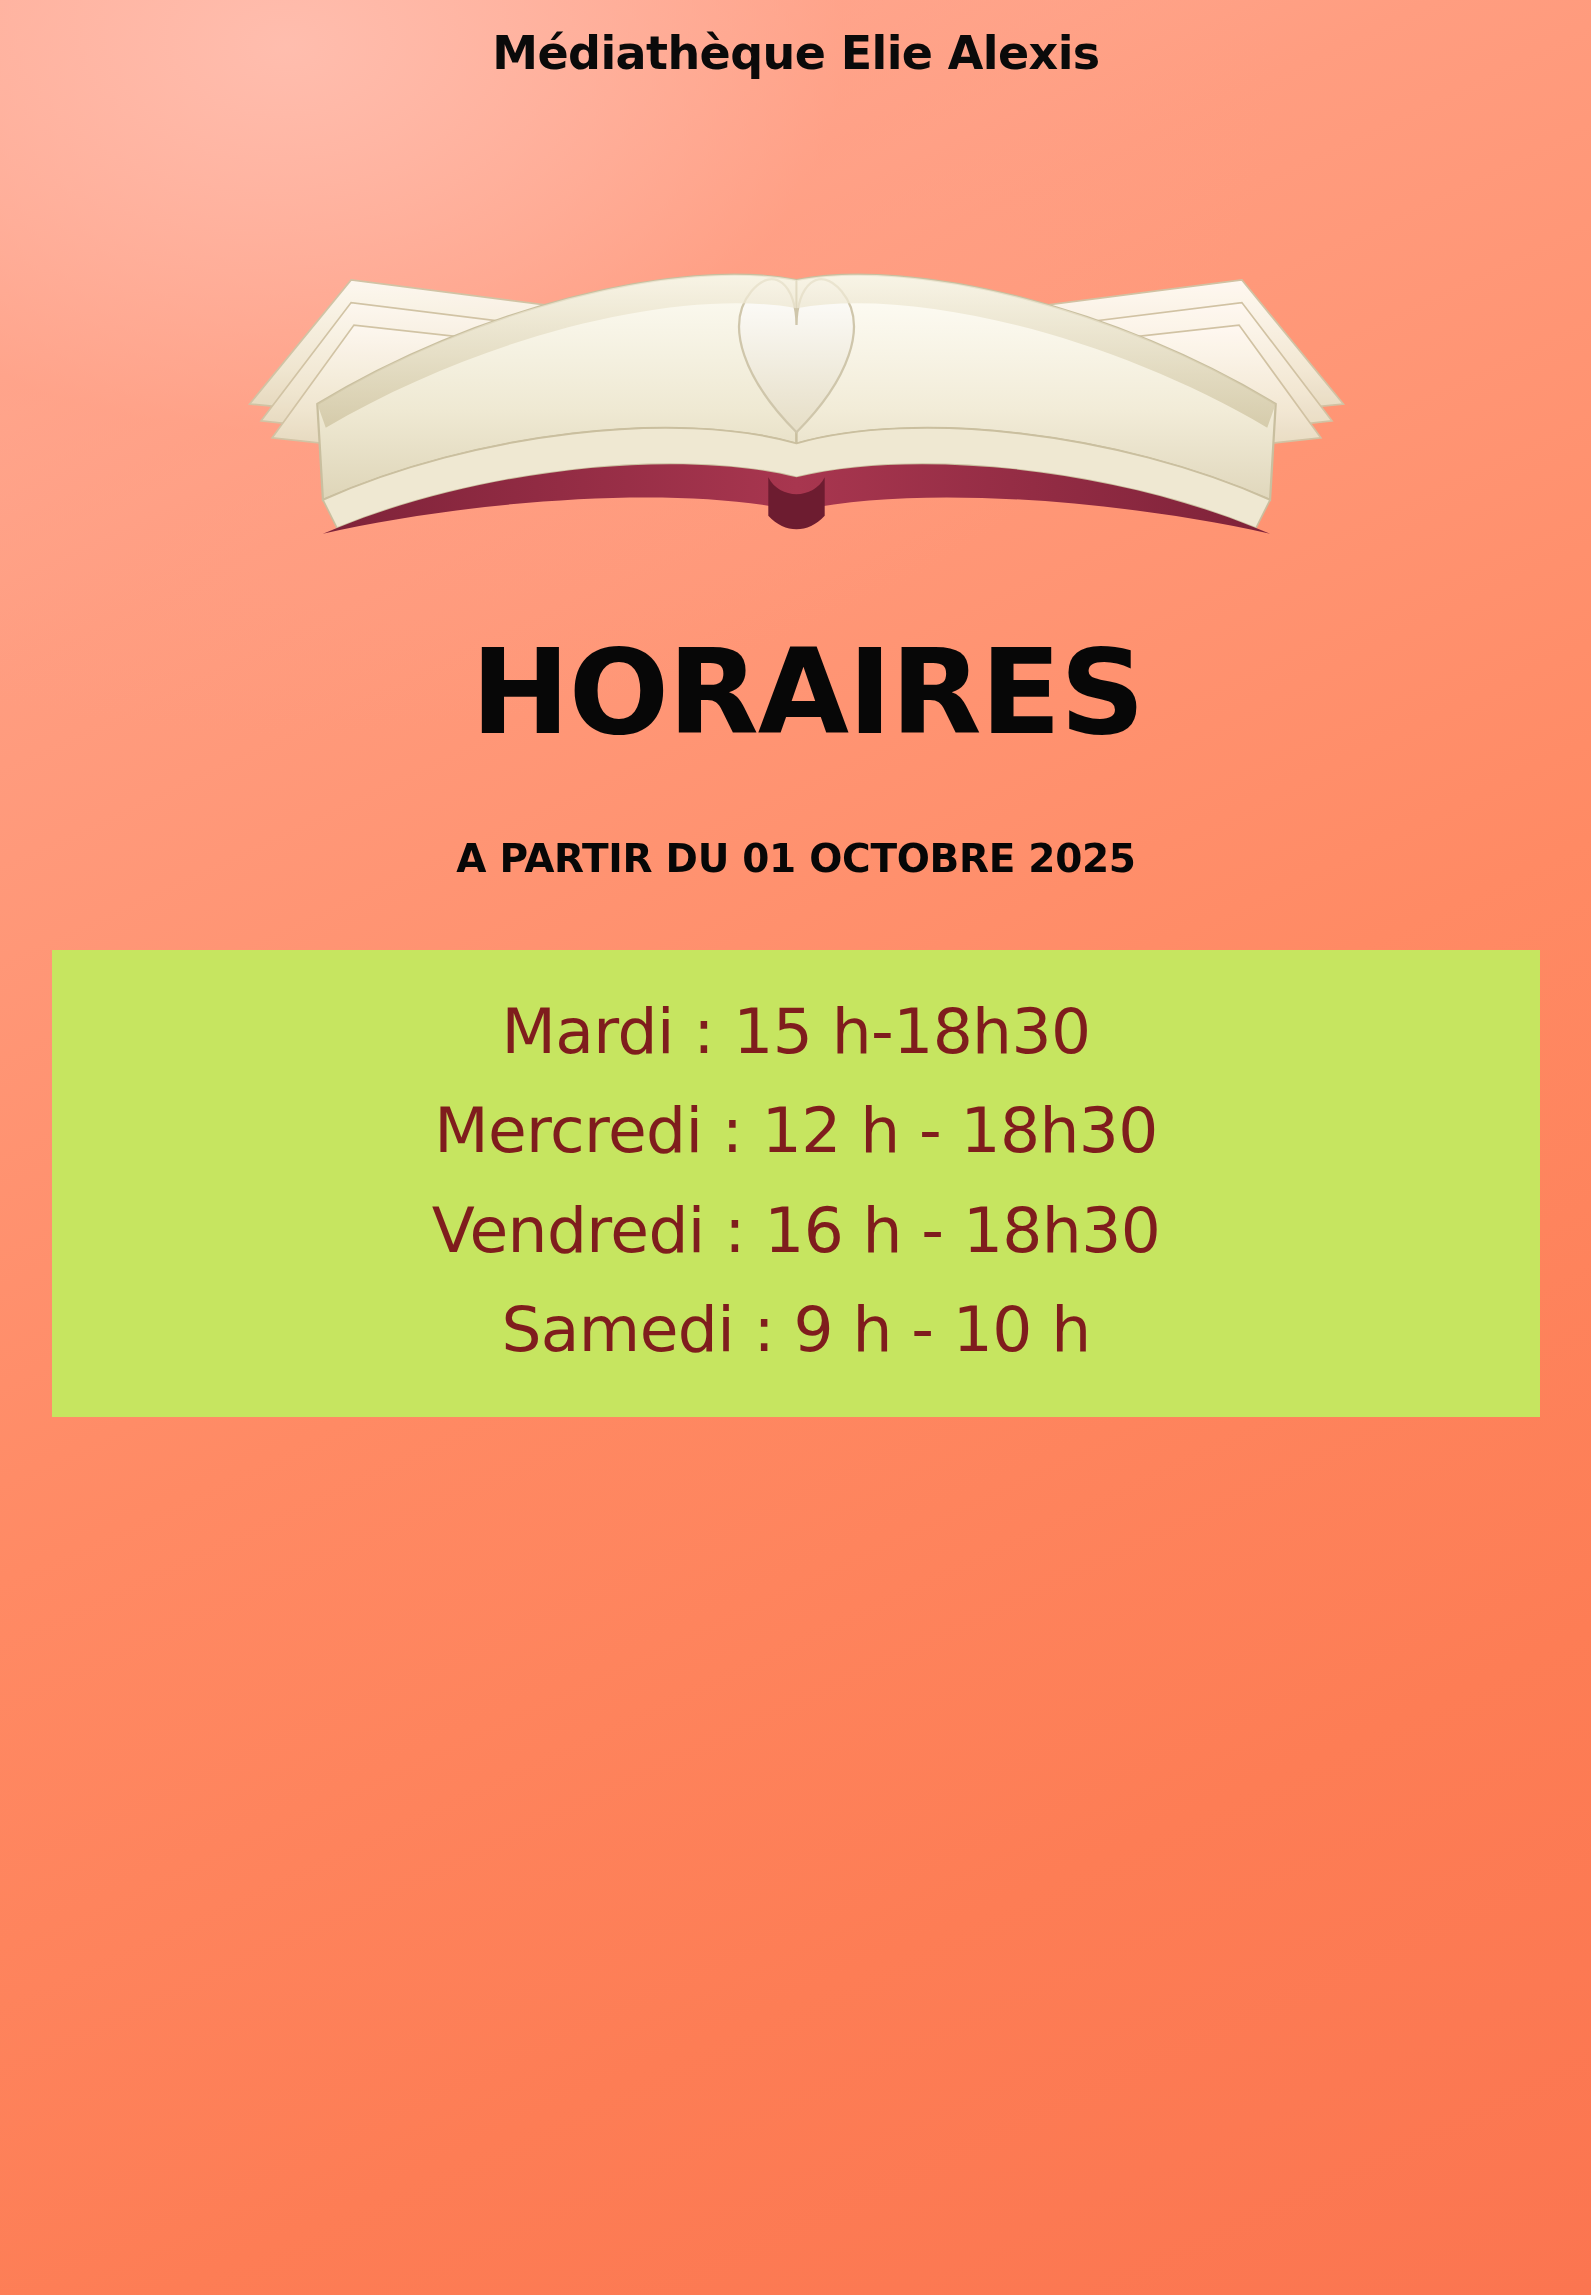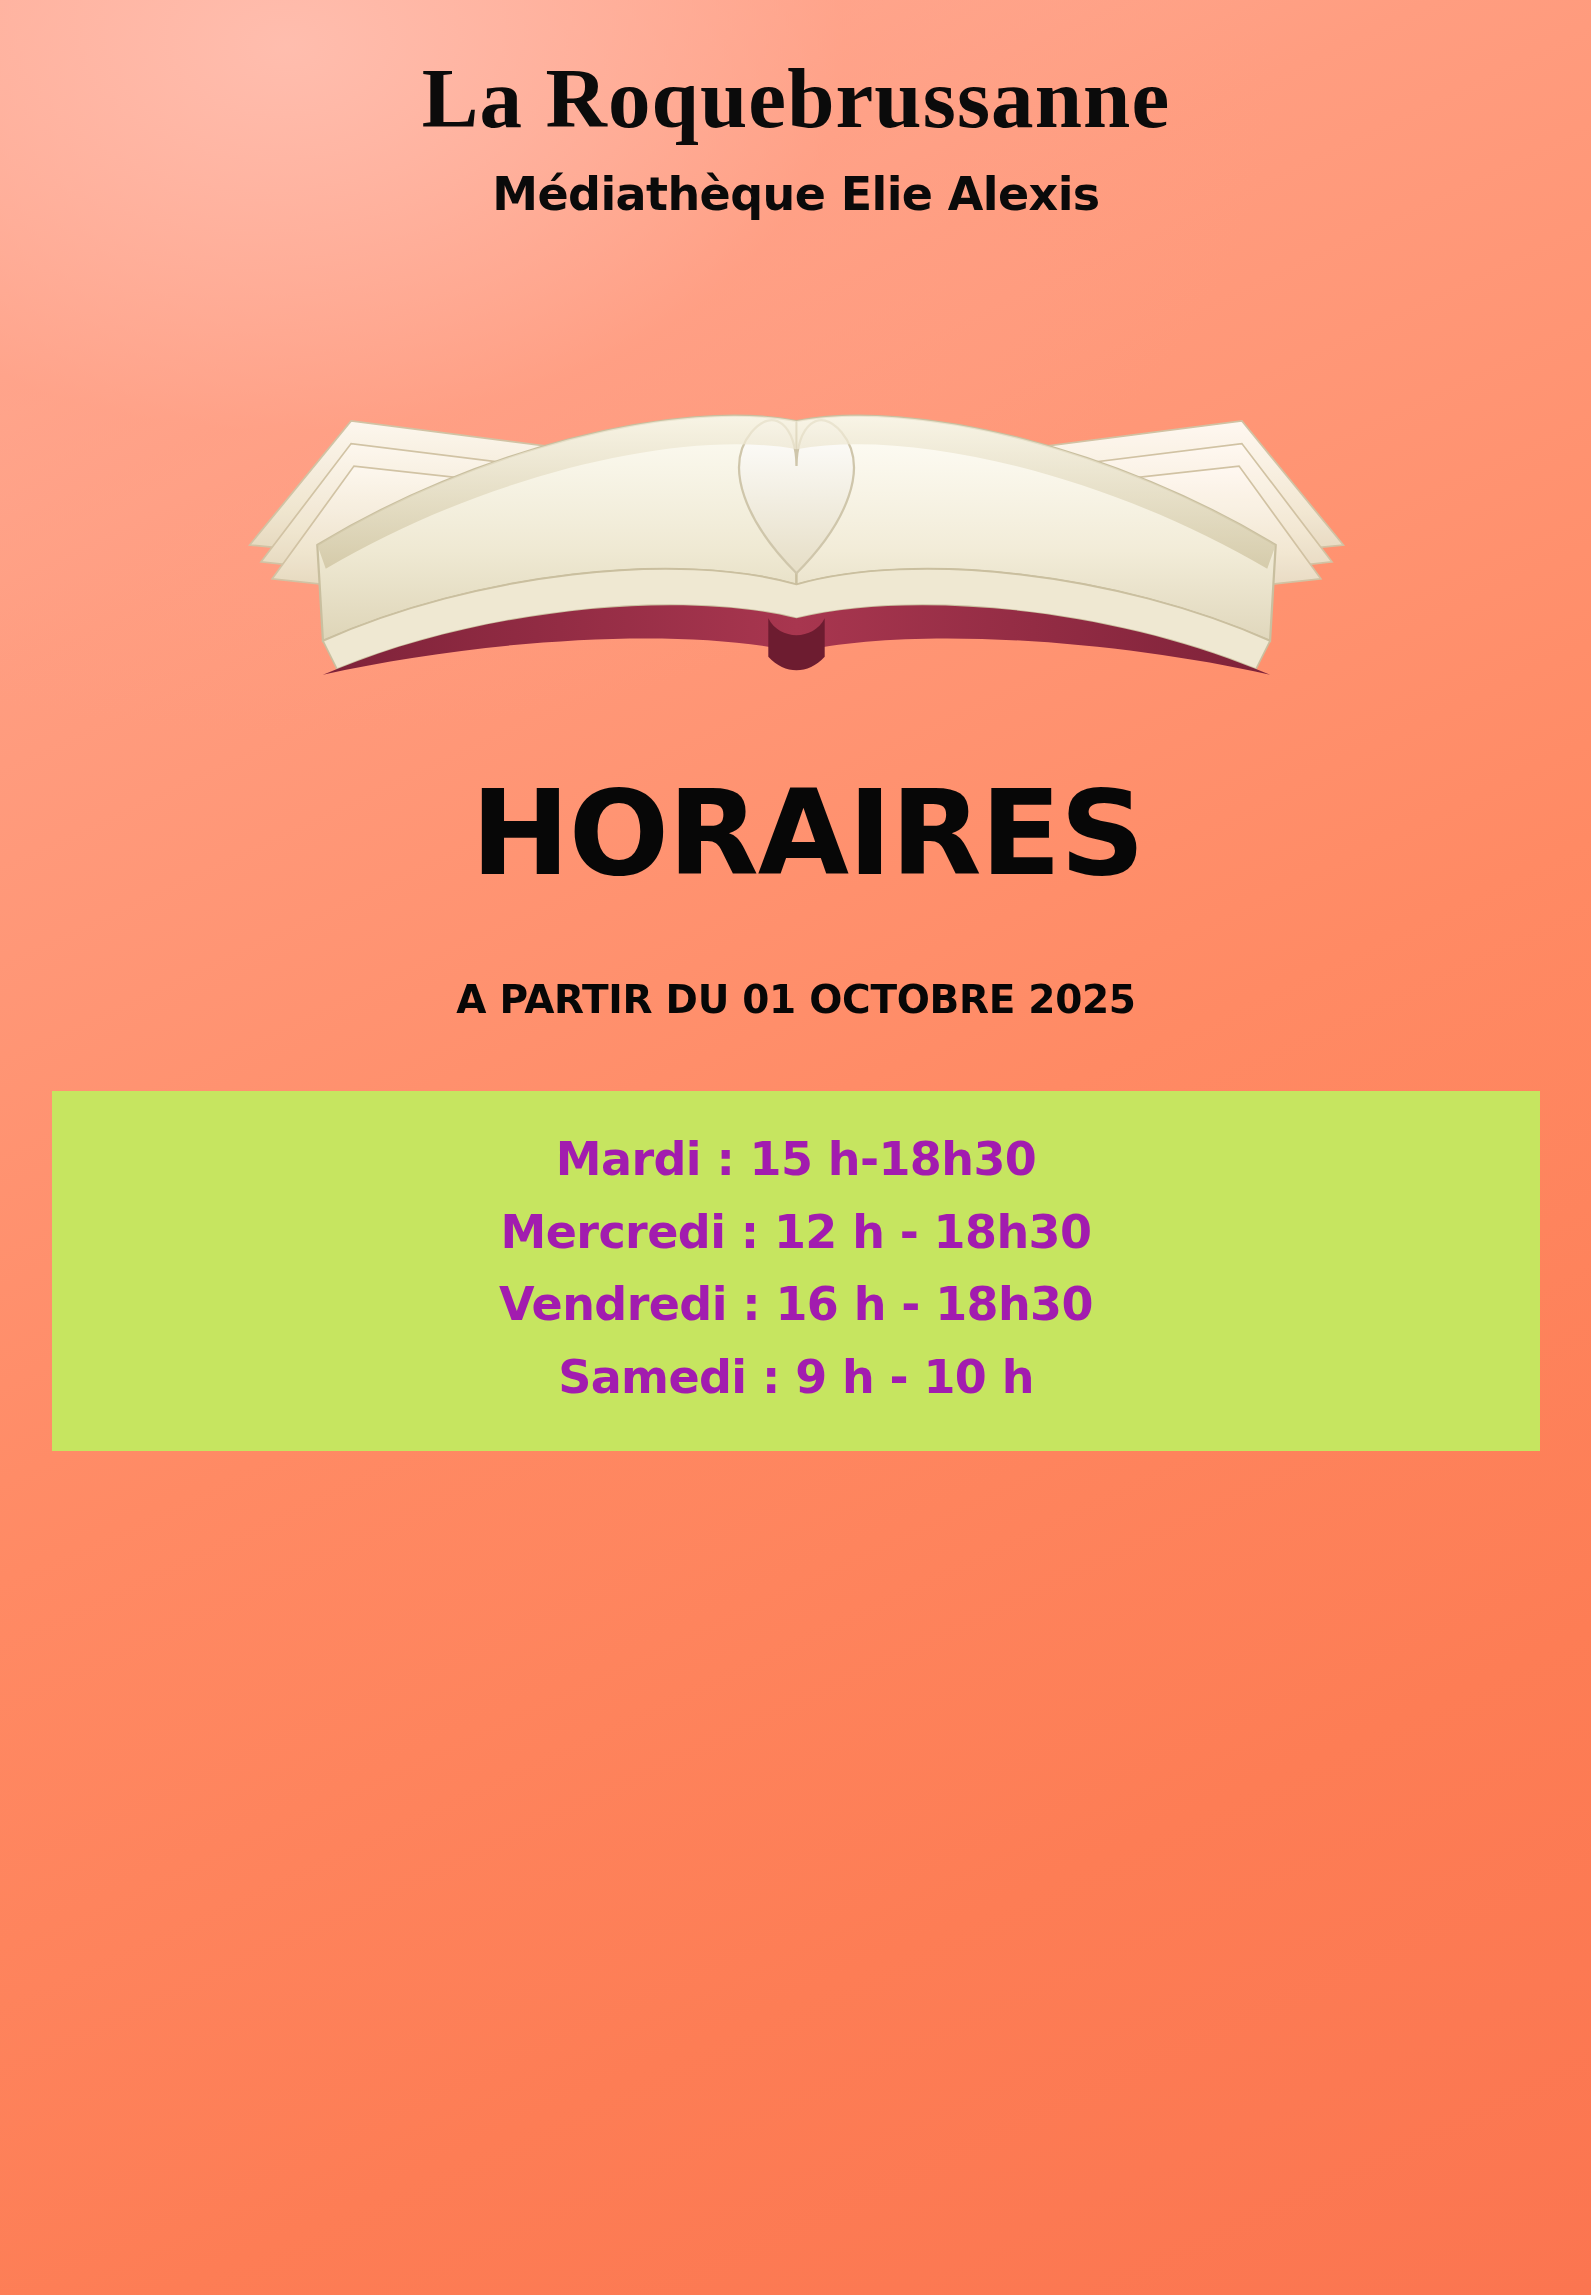--- a/index.html
+++ b/index.html
@@ -104,35 +104,32 @@
     box-sizing: border-box;
   }
   .hours-list {
     list-style: none;
     margin: 0;
     padding: 0;
     text-align: center;
   }
   .hours-list li {
     font-family: "DejaVu Sans", sans-serif;
-    font-weight: 700;
-    font-size: 46px;
+    font-weight: 400;
+    font-size: 63px;
     line-height: 1.58;
-    color: #a21caf;
+    color: #7f1d1d;
     letter-spacing: -0.6px;
   }
 </style>
 </head>
 <body>
 
 <div class="poster">
 
-  <div class="town-name">
-    <span>La Roquebrussanne</span>
-  </div>
 
   <div class="subtitle">Médiathèque Elie Alexis</div>
 
   <div class="book-wrap">
     <svg class="book-svg" viewBox="0 0 2180 720" xmlns="http://www.w3.org/2000/svg">
       <defs>
         <linearGradient id="pageL" x1="0" y1="0" x2="0" y2="1">
           <stop offset="0%" stop-color="#fdfcf4"></stop>
           <stop offset="60%" stop-color="#efe9d3"></stop>
           <stop offset="100%" stop-color="#ded5b8"></stop>

